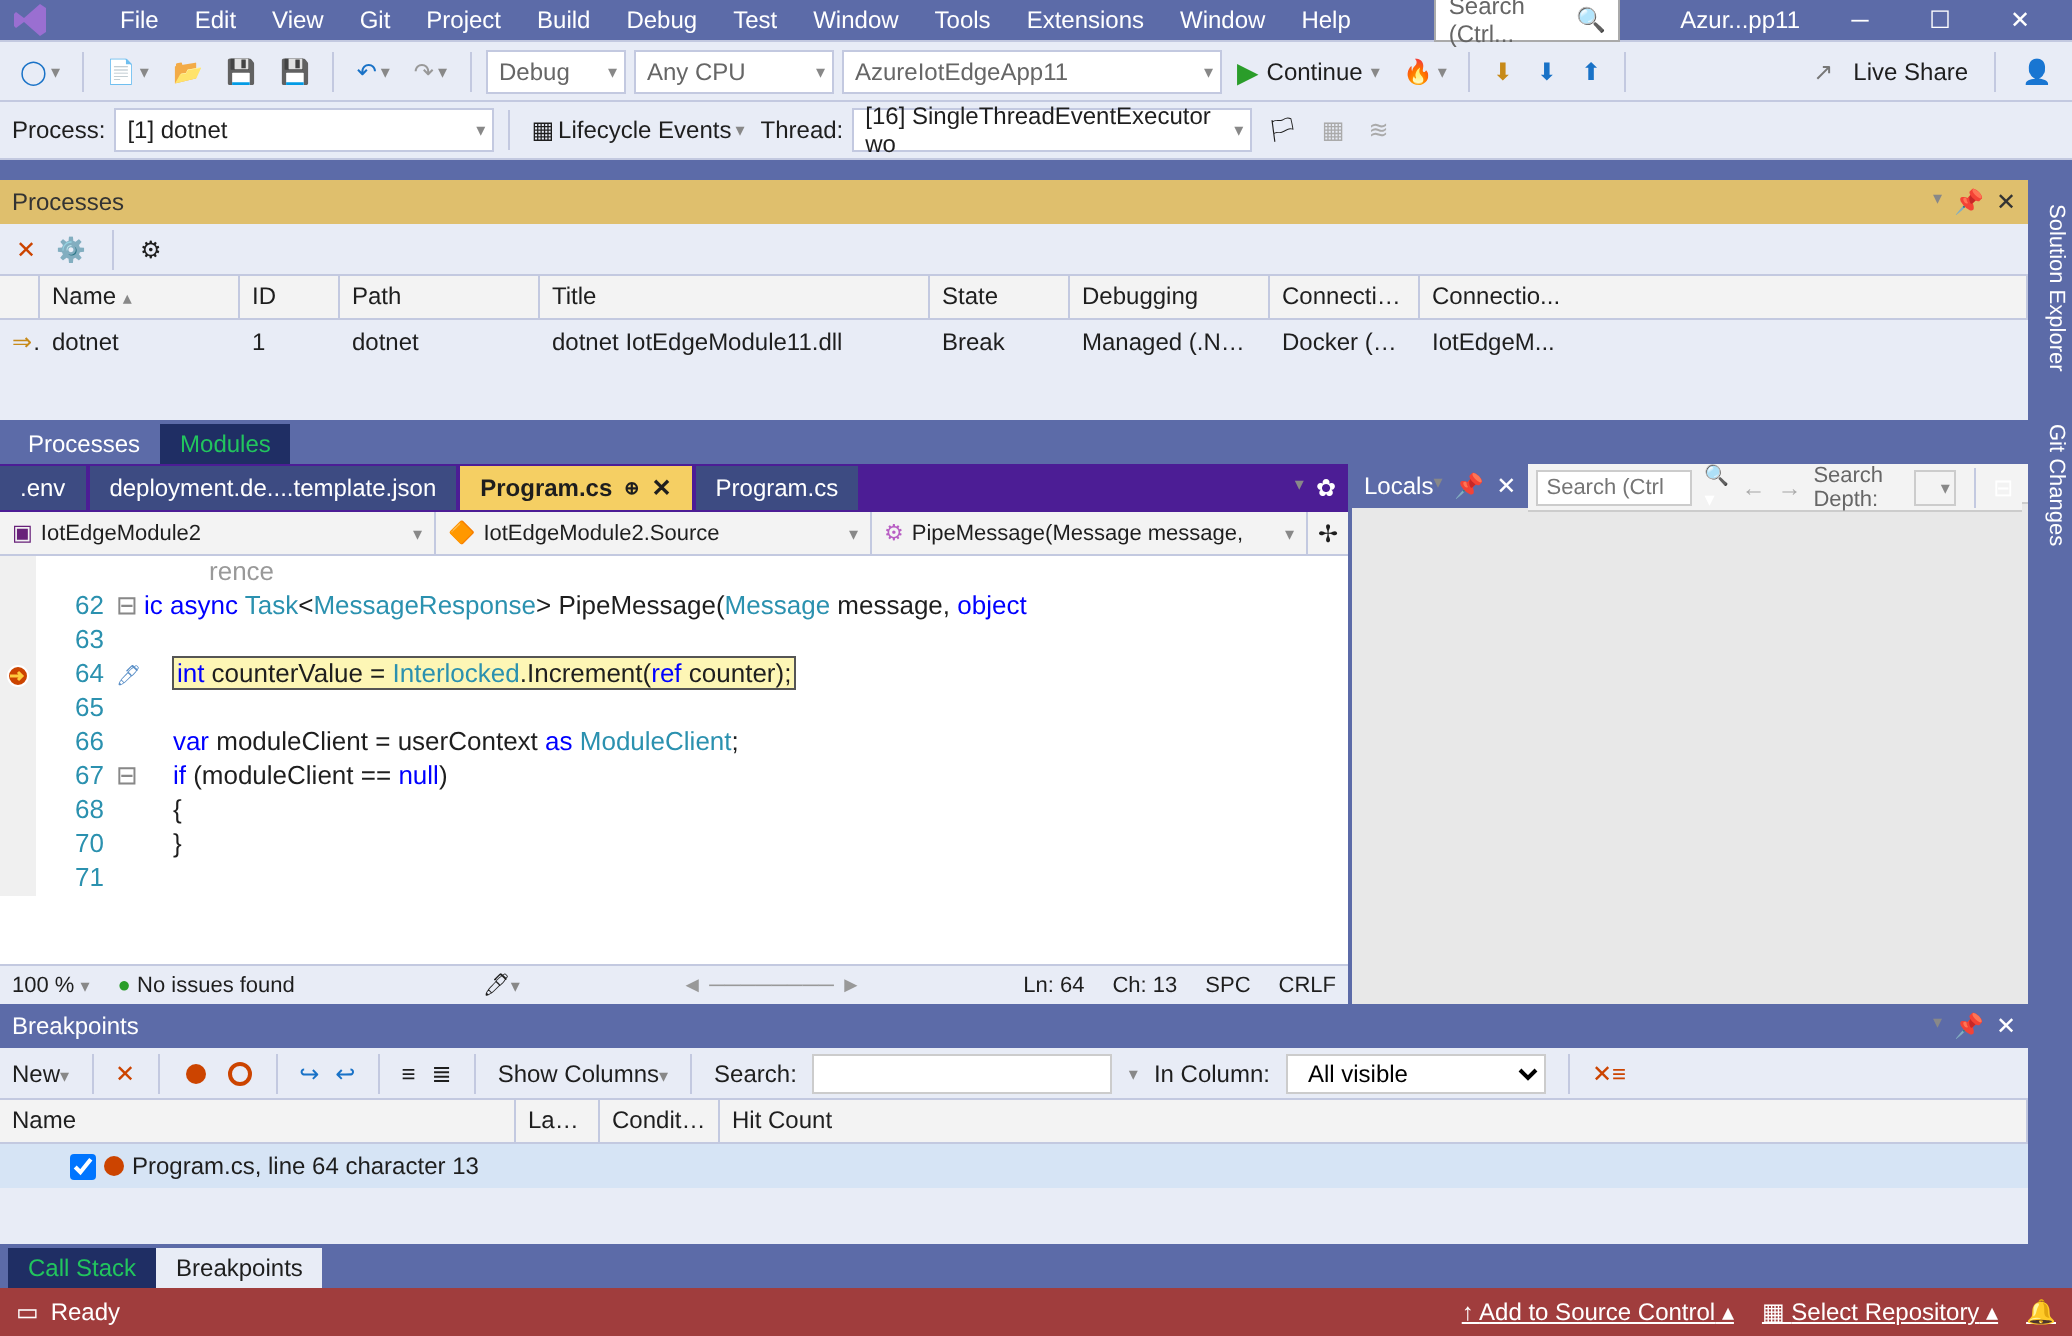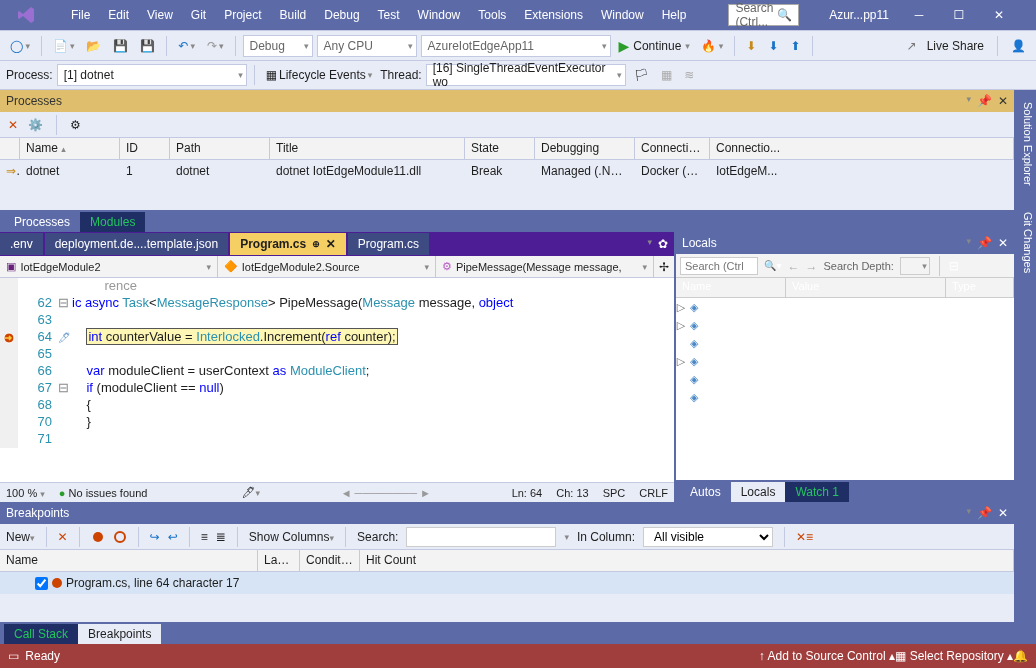--- a/index.html
+++ b/index.html
@@ -1,19 +1,19 @@
 <!DOCTYPE html>
 <html><head>
 <meta charset="utf-8">
 <style>
 * { margin: 0; padding: 0; box-sizing: border-box; font-family: 'Segoe UI', Arial, sans-serif; }
 body { width: 1036px; height: 668px; overflow: hidden; background: #5c6ba8; font-size: 12px; color: #fff; }
 
 
-.titlebar { height: 30px; background: #5c6ba8; display: flex; align-items: center; padding: 0 17px; gap: 20px; }
+.titlebar { height: 20px; background: #5c6ba8; display: flex; align-items: center; padding: 0 6px; gap: 20px; }
 .vs-logo { width: 20px; height: 20px; margin-right: 8px; display:flex; align-items:center; justify-content:center; }
 .menu { display: flex; gap: 2px; }
 .menu-item { padding: 4px 8px; cursor: pointer; }
 .titlebar .search-box { margin-left: 14px; width: 120px; background: #fff; color: #666; padding: 2px 6px; border: 1px solid #aaa; height: 22px; display:flex; align-items:center; justify-content:space-between; }
 .titlebar .doc-name { margin-left: 10px; color: #fff; }
 .window-controls { margin-left: auto; display: flex; gap: 20px; padding-right: 10px; }
 .win-btn { width: 20px; height: 20px; display:flex; align-items:center; justify-content:center; cursor:pointer; }
 
 
 .toolbar { height: 30px; background: #e8ecf6; border-top: 1px solid #c3c9e0; display: flex; align-items: center; padding: 0 6px; color: #1e1e1e; gap: 4px; }
@@ -58,41 +58,41 @@
 .gutter-ln { width:40px; background:#fff; color:#2b91af; text-align:right; padding-right:6px; }
 .gutter-fold { width:14px; color:#888; }
 .code-text { flex:1; white-space:pre; }
 .kw { color:#0000ff; }
 .type { color:#2b91af; }
 .str { color:#a31515; }
 .hl-line { background:#fdf6b5; border:1px solid #555; display:inline; padding:0 1px; }
 .status-bar-ed { height:20px; background:#e8ecf6; border-top:1px solid #c3c9e0; display:flex; align-items:center; padding:0 6px; font-size:11px; color:#1e1e1e; gap:14px;}
 
 
-.locals { width:340px; display:flex; flex-direction:column; background:#e8e8e8; border-left:2px solid #5c6ba8;}
+.locals { width:340px; display:flex; flex-direction:row; background:#e8e8e8; border-left:2px solid #5c6ba8;}
 .locals-header { background:#5c6ba8; height:22px; display:flex; align-items:center; padding:0 6px; color:#fff; }
 .locals-toolbar { height:24px; background:#f3f3f3; display:flex; align-items:center; padding:0 4px; gap:6px; border-bottom:1px solid #ccc; }
 .locals-search { border:1px solid #ccc; padding:1px 4px; width:78px; font-size:11px; color:#666; height:18px; }
 .tree-head { display:flex; background:#f3f3f3; border-bottom:1px solid #ccc; height:20px; }
 .tree-head .tcol { padding:2px 6px; border-right:1px solid #ccc; font-size:11px; }
 .tree-body { flex:1; background:#fff; font-size:11px; overflow:hidden; }
 .tree-row { display:flex; height:18px; align-items:center; }
 .tree-row .tcol { padding:1px 4px; overflow:hidden; white-space:nowrap; text-overflow:ellipsis; }
 .expander { width:10px; color:#666; text-align:center; cursor:pointer; }
 
 
 .bp-panel { background:#e8ecf6; color:#1e1e1e; }
 .bp-header { background:#5c6ba8; height:22px; display:flex; align-items:center; padding:0 6px; color:#fff; }
 .bp-toolbar { height:26px; display:flex; align-items:center; padding:0 6px; gap:8px; border-bottom:1px solid #c3c9e0; }
 .bp-search-input { border:1px solid #ccc; width:150px; height:20px; padding:1px 4px; }
 .bp-dd { border:1px solid #ccc; background:#fff; padding:1px 6px; height:20px; width:130px; font-size:12px; }
 
 
 .footer { position:absolute; bottom:0; left:0; right:0; height:24px; background:#a03d3d; color:#fff; display:flex; align-items:center; padding:0 8px; font-size:12px; }
-.footer .right { margin-left:auto; display:flex; align-items:center; }
+.footer .right { margin-left:auto; display:flex; gap:14px; align-items:center;text-decoration:underline; }
 
 .chev { font-size:9px; color:#888; }
 
 svg { display:block; }
 </style>
 </head>
 <body>
 
 <div class="titlebar">
   <div class="vs-logo">
@@ -458,21 +458,21 @@
     <div class="col" style="width:60px;">Condition</div>
     <div class="col" style="flex:1;">Hit Count</div>
   </div>
   <div class="grid-row" style="background:#d6e4f5;">
     <div class="col" style="width:258px; display:flex; align-items:center; gap:3px;">
       <span style="width:26px;"></span>
       <input type="checkbox" checked="" style="">
       <svg width="12" height="12">
             <circle cx="6" cy="6" r="5" fill="#c40"></circle>
           </svg>
-      <span>Program.cs, line 64 character 17</span>
+      <span>Program.cs, line 64 character 13</span>
     </div>
     <div class="col" style="width:42px;"></div>
     <div class="col" style="width:60px;"></div>
   </div>
   <div style="flex:1;"></div>
   <div class="bottom-tabs">
     <div class="bottom-tab highlight">Call Stack</div>
     <div class="bottom-tab active">Breakpoints</div>
   </div>
 </div>

